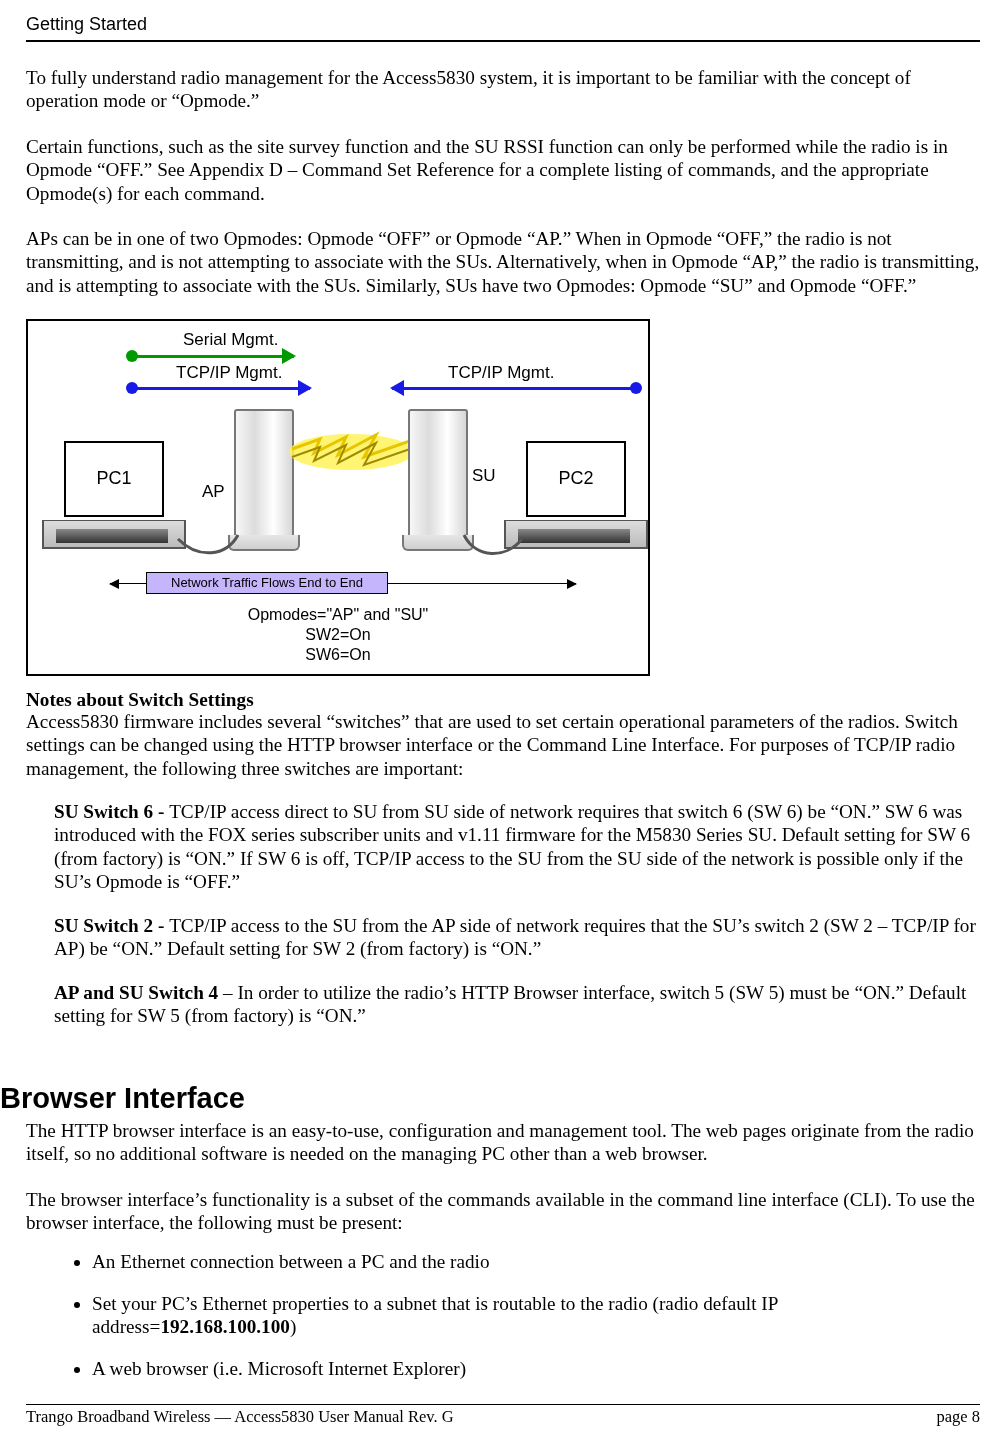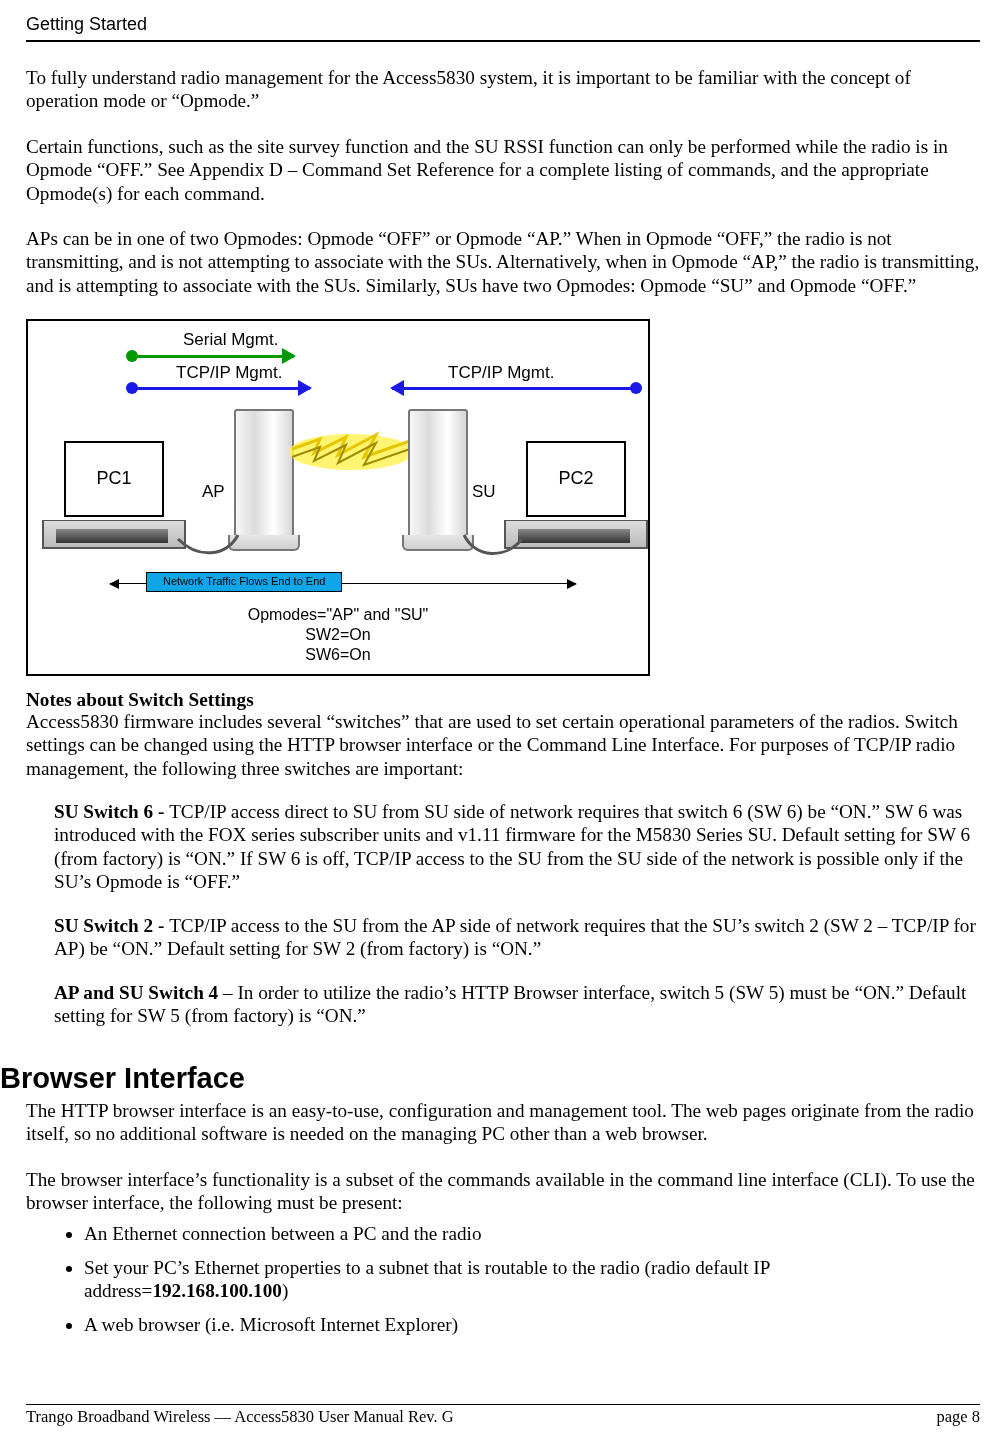--- a/index.html
+++ b/index.html
@@ -14,23 +14,23 @@
     padding:14px var(--margin-h) 16px var(--margin-h);position:relative;
     font-family:var(--serif);font-size:19.2px;line-height:1.22}
   .hdr{font-family:var(--sans);font-weight:normal;font-size:18px;padding-bottom:2px}
   .hrule{height:2px;background:#000;margin:2px 0 24px 0}
   .body-para{margin:0 0 22px 0}
   .diagram{border:2px solid #000;width:620px;height:353px;margin:6px 0 2px 0;position:relative;overflow:hidden}
   .fig-caption{font-family:var(--sans);font-weight:bold;font-size:18.5px;margin:2px 0 2px 0}
   .sub-bold{font-weight:bold;font-family:var(--serif);font-size:19.2px;margin:12px 0 -2px 0}
   .sw-block{margin:20px 0 0 28px}
   .sw-block p{margin:0}
-  .h2{font-family:var(--sans);font-weight:bold;font-size:29px;margin:34px 0 2px -26px}
+  .h2{font-family:var(--sans);font-weight:bold;font-size:29px;margin:54px 0 2px -26px}
   .bullets{margin:0 0 0 50px;padding:0}
-  .bullets li{margin:8px;padding:0 0 2px 0}
+  .bullets li{margin:16px;padding:0 0 2px 0}
   .foot{position:absolute;left:var(--margin-h);right:var(--margin-h);bottom:14px;
     border-top:1px solid #000;display:flex;justify-content:space-between;
     font-family:var(--serif);font-size:16.5px;padding-top:2px}
 
   
   .d-label{position:absolute;font-family:var(--sans);font-size:17px;white-space:nowrap}
   .arrow-line{position:absolute;height:3px}
   .arrow-line .shaft{position:absolute;top:0;left:0;right:0;height:3px}
   .dot{position:absolute;width:12px;height:12px;border-radius:50%;top:-5px}
   .ah{position:absolute;width:0;height:0;border-style:solid}
@@ -44,22 +44,22 @@
   .laptop .kbd{position:absolute;bottom:6px;left:14px;width:112px;height:14px;
     background:linear-gradient(#888,#333)}
   .radio{position:absolute;width:56px;height:130px;border:2px solid #777;
     background:linear-gradient(90deg,#f7f7f7,#dcdcdc,#ffffff,#d7d7d7);border-radius:3px}
   .radio .foot{position:absolute;left:-8px;right:-8px;bottom:-10px;height:12px;
     border:2px solid #777;border-top:none;border-radius:0 0 6px 6px;
     background:linear-gradient(#e6e6e6,#cfcfcf)}
   .lightning{position:absolute}
   .thin-arrow{position:absolute;height:0;border-top:1px solid #000}
   .thin-arrow .l,.thin-arrow .r{position:absolute;width:0;height:0;border-style:solid}
-  .cap-box{position:absolute;border:1px solid #000;background:#0ea5e9;
-    font-family:var(--sans);font-size:11px;padding:2px 16px;white-space:nowrap}
+  .cap-box{position:absolute;border:1px solid #000;background:#c4b5fd;
+    font-family:var(--sans);font-size:13px;padding:2px 24px;white-space:nowrap}
   .d-center{position:absolute;left:0;right:0;text-align:center;font-family:var(--sans);font-size:16px}
 
   b{font-weight:bold}
 </style>
 </head>
 <body>
 
 <div class="page">
 
   <div class="hdr">Getting Started</div>
@@ -107,21 +107,21 @@
 
     <svg class="lightning" style="left:258px;top:106px" width="130" height="50" viewBox="0 0 130 50">
       <ellipse cx="65" cy="25" rx="62" ry="18" fill="#fff35a" opacity="0.85"></ellipse>
       <polyline points="6,22 34,12 28,26 60,10 52,28 90,8 78,30 124,14" fill="none" stroke="#e7c600" stroke-width="3"></polyline>
       <polyline points="6,30 34,20 28,34 60,18 52,36 90,16 78,38 124,22" fill="none" stroke="#a08a00" stroke-width="2"></polyline>
     </svg>
 
     <div class="radio" style="left:380px;top:88px">
       <div class="foot"></div>
     </div>
-    <div class="d-label" style="left:444px;top:161px">SU</div>
+    <div class="d-label" style="left:444px;top:145px">SU</div>
 
     <div class="laptop" style="left:476px;top:120px">
       <div class="screen">
           <div class="lbl">PC2</div>
         </div>
       <div class="base"></div>
         <div class="kbd"></div>
     </div>
 
     <svg style="position:absolute;left:0;top:0;width:620px;height:260px;pointer-events:none">

